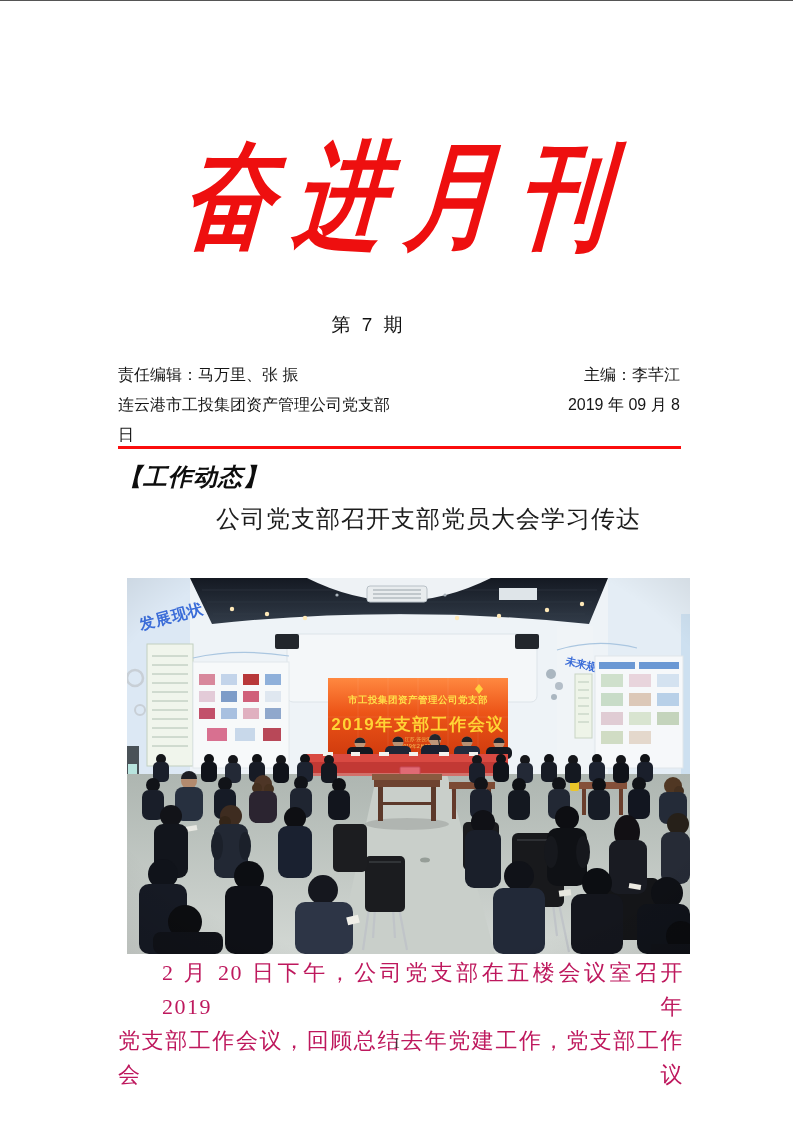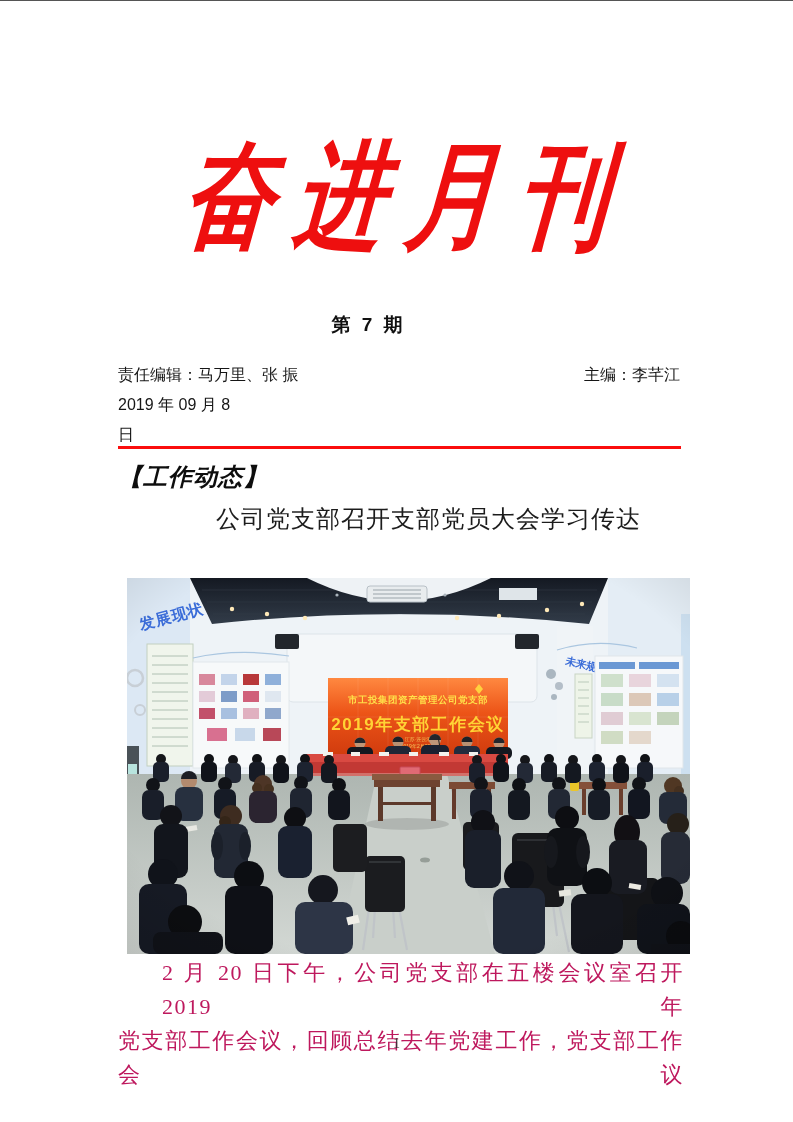--- a/index.html
+++ b/index.html
@@ -18,21 +18,21 @@
     text-align:center;line-height:158px;
     font-family:"Liberation Serif","DejaVu Serif",serif;
     font-weight:bold;font-style:italic;
     font-size:110px;letter-spacing:26px;text-indent:26px;
     color:var(--masthead-red);
     transform:skewX(-5deg) scale(0.82,1.06);transform-origin:center center;
     white-space:nowrap;
   }
   .issue{
     position:absolute;top:312px;left:0;width:737px;text-align:center;
-    font-size:19px;font-weight:bold;letter-spacing:3px;color:#111;
+    font-size:19px;font-weight:normal;letter-spacing:3px;color:#111;
   }
   .meta{position:absolute;top:360px;left:118px;width:562px;font-size:16px;color:#161616;font-weight:500;text-align:right;}
   .meta-row{display:flex;justify-content:space-between;line-height:30px;}
   .rule{position:absolute;top:446px;left:118px;width:563px;height:3px;background:var(--rule-red);}
   .section-head{
     position:absolute;top:461px;left:118px;
     font-family:Liberation Sans, sans-serif;
     font-weight:bold;font-style:italic;font-size:24px;letter-spacing:1px;color:#0d0d0d;
   }
   .art-title{
@@ -62,20 +62,21 @@
   <div class="masthead">奋进月刊</div>
 
   <div class="issue">第 7 期</div>
 
   <div class="meta">
     <div class="meta-row">
       <span>责任编辑：马万里、张 振</span>
       <span>主编：李芊江</span>
     </div>
     <div class="meta-row">
+      <span>连云港市工投集团资产管理公司党支部</span>
       <span>2019 年 09 月 8</span>
     </div>
     <div class="meta-row">
       <span>日</span>
     </div>
   </div>
 
   <div class="rule"></div>
 
   <div class="section-head">【工作动态】</div>

